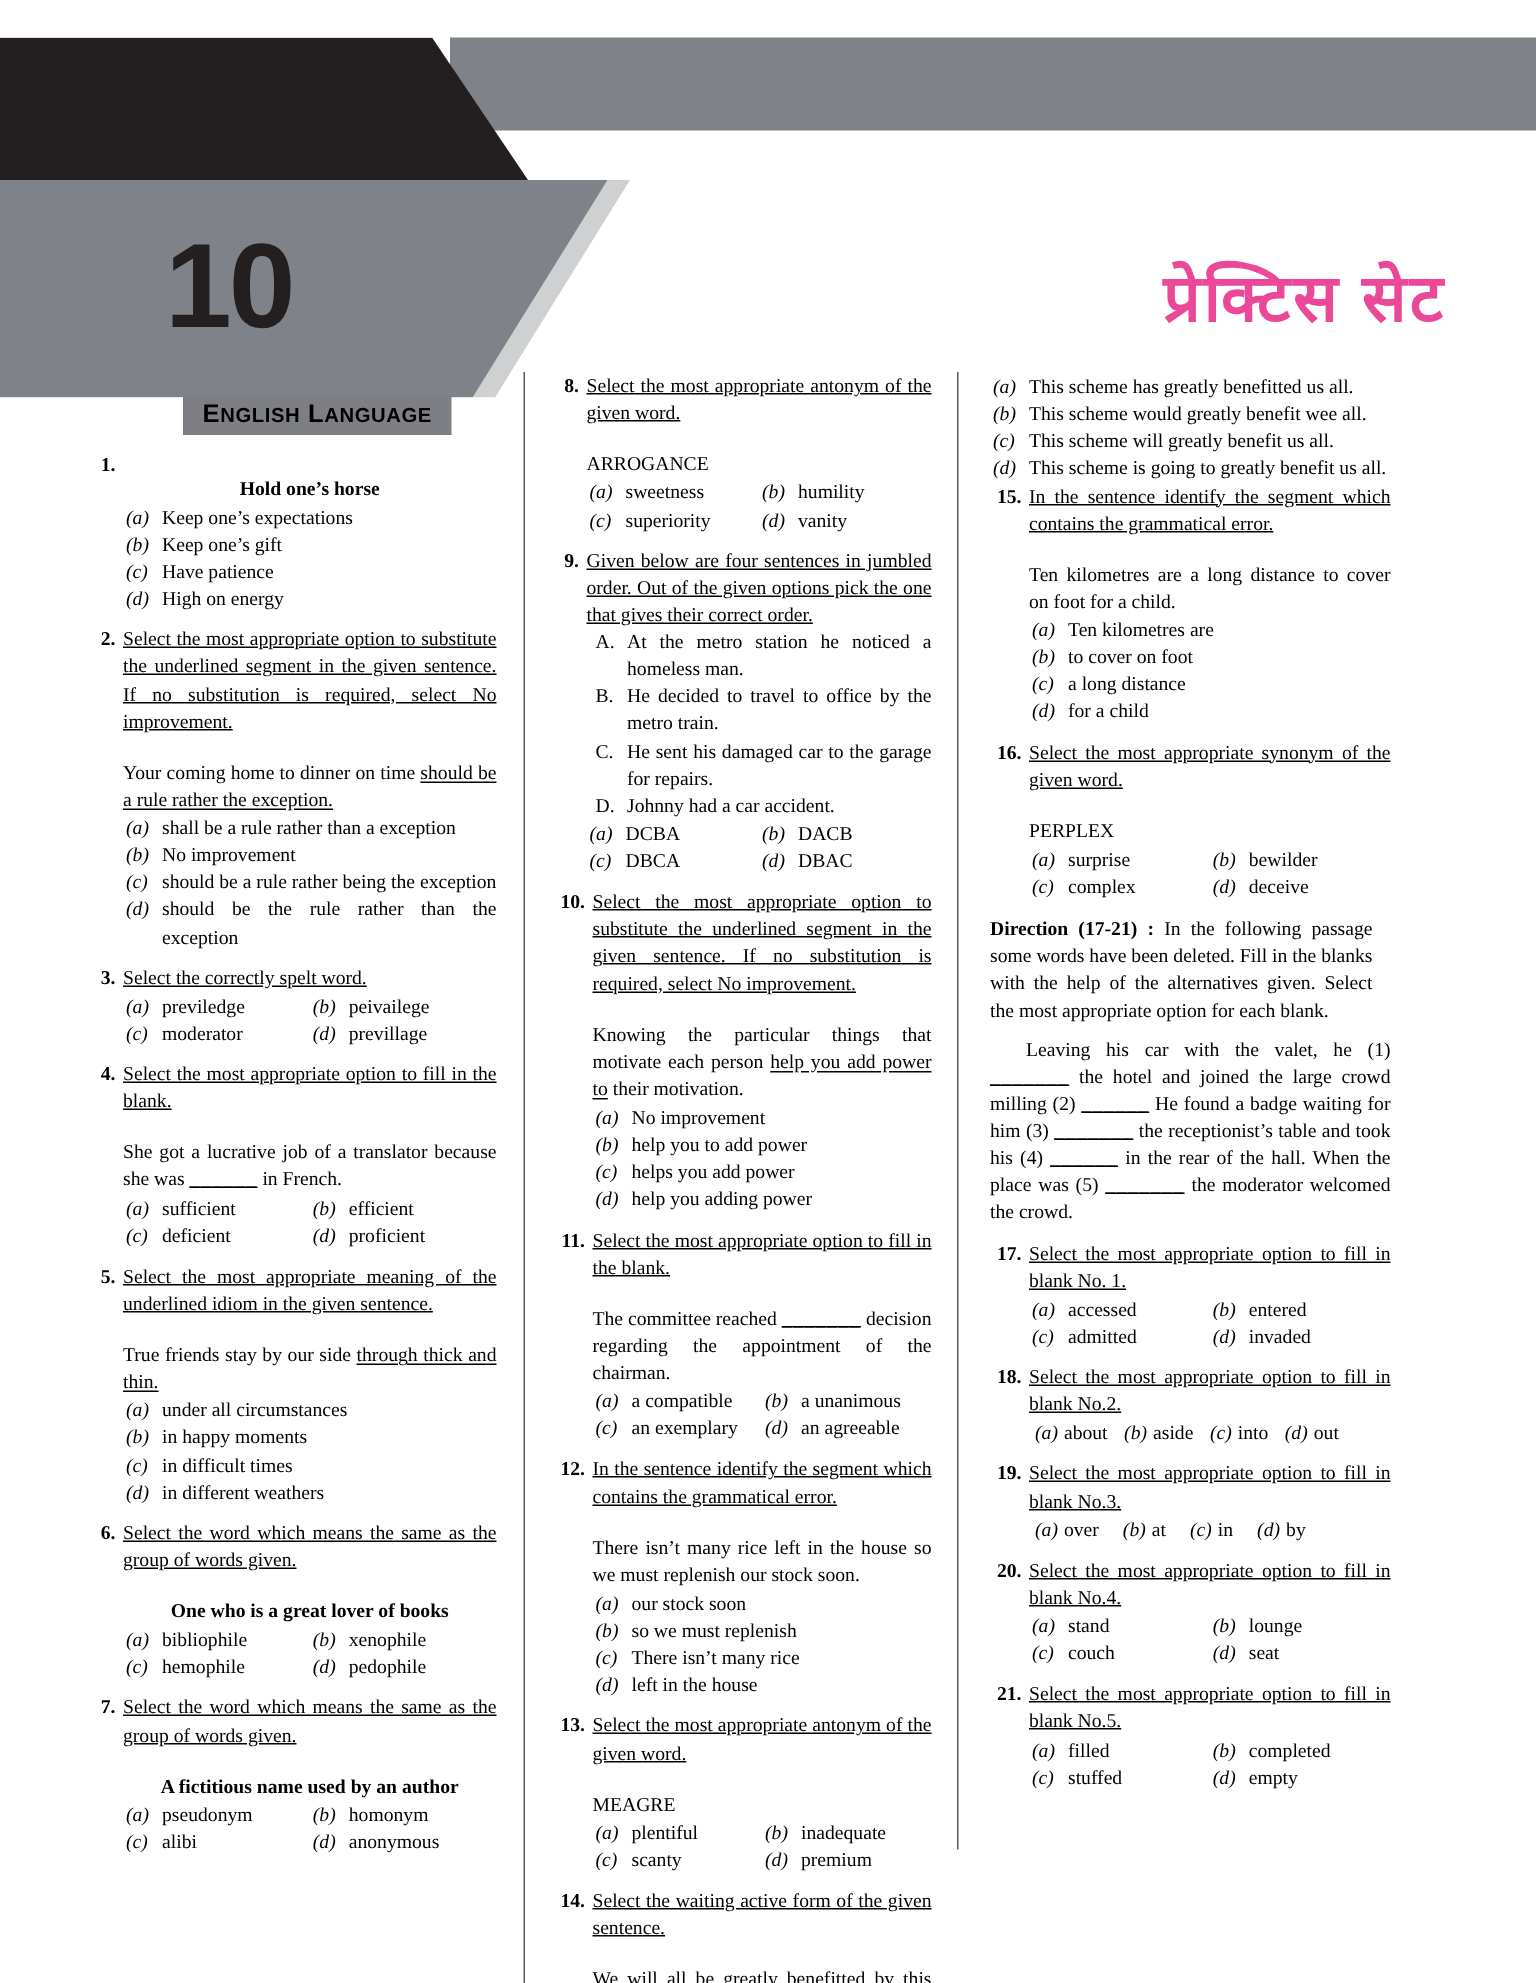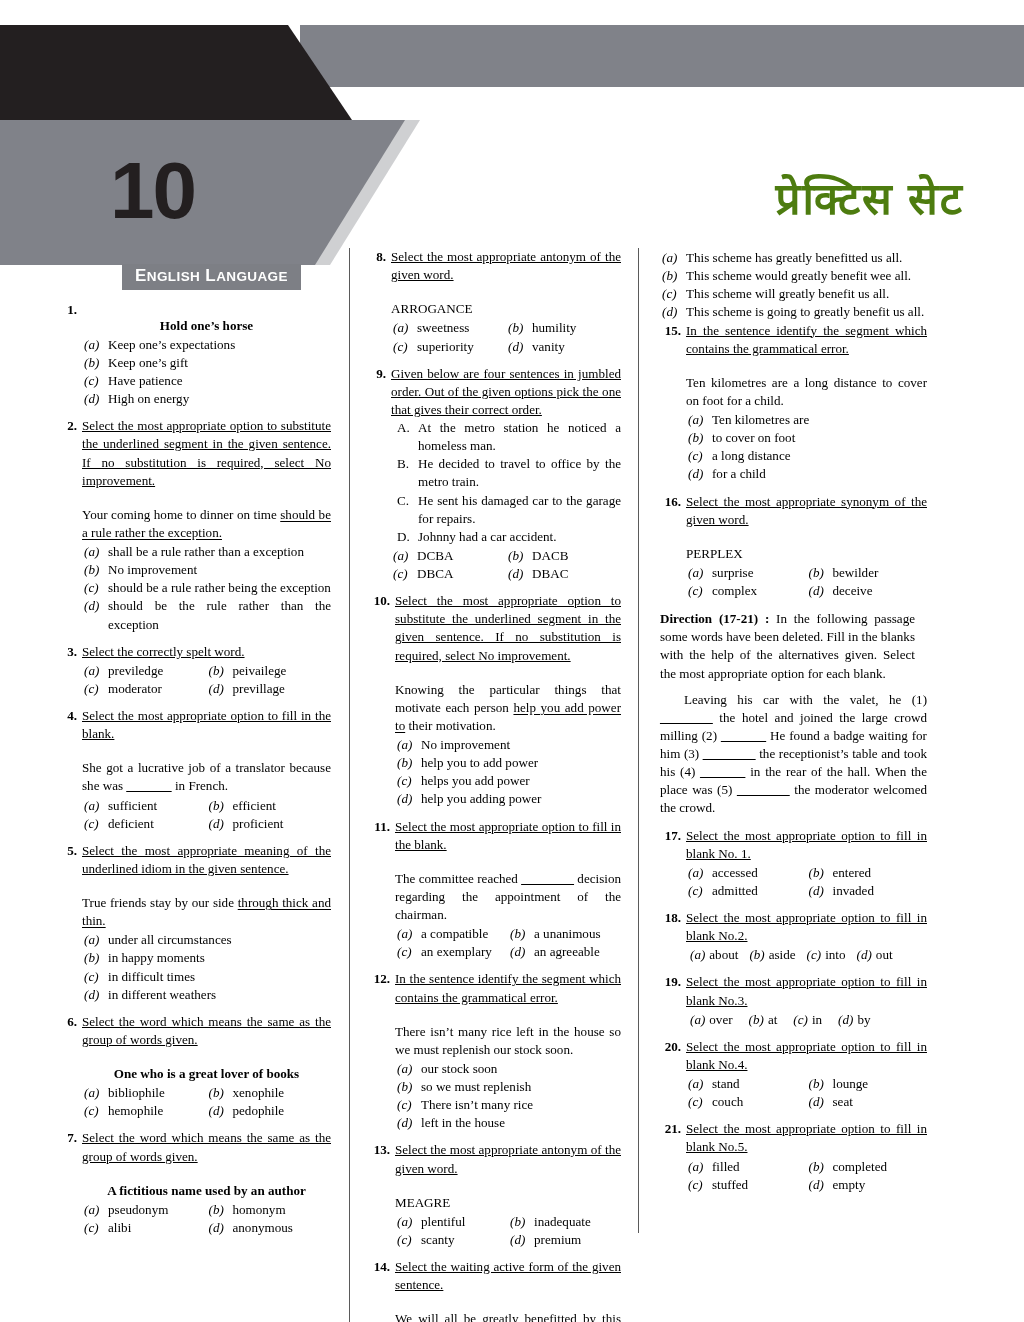--- a/index.html
+++ b/index.html
@@ -43,21 +43,21 @@
     font-weight:bold;
     font-size:80px;
     line-height:1;
     color:#231f20;
     letter-spacing:-2px;
   }
   .hindi-title {
     position:absolute; right:60px; top:142px;
     font-family:"Liberation Sans", sans-serif;
     font-size:44px; font-weight:bold;
-    color:#4d7c0f;
+    color:#ec4899;
     letter-spacing:2px;
   }
 
   
   .page-body {
     position:absolute; left:0; top:248px; width:1024px; height:1010px;
     padding:0 60px;
   }
   .cols {
     display:flex;
@@ -76,21 +76,21 @@
            border-left:1.4px solid #5a5a5a; }
   .col-3 { padding-left:21px; padding-right:0;
            border-left:1.4px solid #5a5a5a; }
   .col-2, .col-3 { min-height:985px; }
 
   
   .banner-wrap { text-align:center; margin:16px 0 11px 0; }
   .banner {
     display:inline-block;
     background:#7d7f85;
-    color:#ffffff;
+    color:#000000;
     padding:3px 13px 4px 13px;
     font-family:"Liberation Sans", sans-serif;
     font-weight:bold;
     font-size:17px;
     letter-spacing:0.4px;
     line-height:1.1;
     margin-left:32px;
   }
   .banner .sc { font-size:13.5px; }
 

